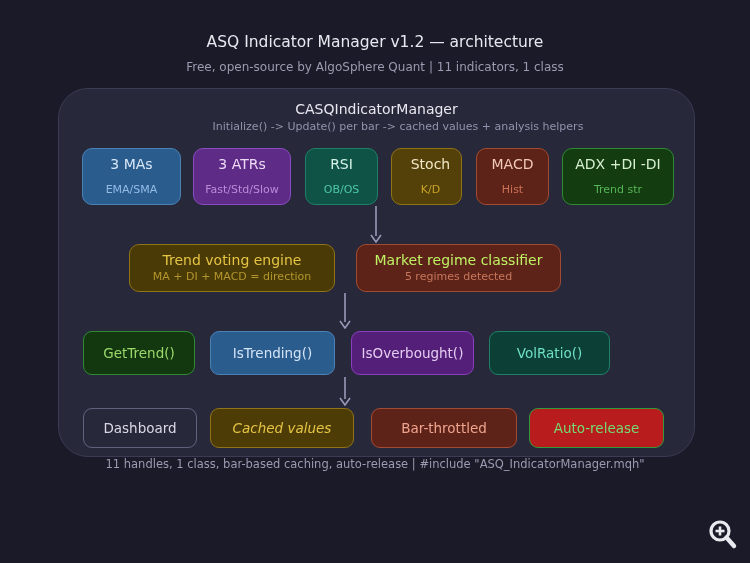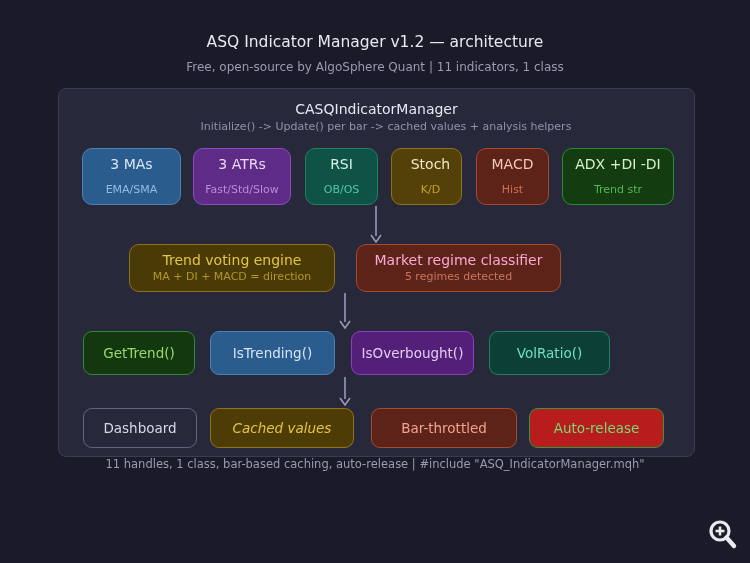--- a/index.html
+++ b/index.html
@@ -20,28 +20,28 @@
     position: absolute; top: 60px; left: 0; width: 100%;
     text-align: center; color: #9b9bb1; font-size: 12px;
   }
   .footer-note {
     position: absolute; top: 457px; left: 0; width: 100%;
     text-align: center; color: #9b9bb1; font-size: 11.5px;
   }
 
   .panel {
     position: absolute; left: 58px; top: 88px; width: 637px; height: 369px;
-    background: #27283a; border: 1px solid #3b3b54; border-radius: 8px;
+    background: #27283a; border: 1px solid #3b3b54; border-radius: 30px;
   }
   .panel-title {
     position: absolute; top: 12px; left: 0; width: 100%;
     text-align: center; color: #e8e8f0; font-size: 14px;
   }
   .panel-subtitle {
-    position: absolute; top: 31px; left: 0; width: 100%;
+    position: absolute; top: 31px; left: 12px; width: 100%;
     text-align: center; color: #9292ac; font-size: 11px; padding-left: 19px;
   }
 
   .node {
     position: absolute;
     border-radius: 10px;
     display: flex; flex-direction: column;
     align-items: center; justify-content: center;
     text-align: center; line-height: 1.25;
   }
@@ -87,21 +87,21 @@
   .c-olive  { background:#534109; border:1px solid #8f7316;padding-left:8px; }
   .c-olive .t { color:#f2e7c6; } .c-olive .s { color:#c9a227; }
   .c-red    { background:#5e2318; border:1px solid #a34a32; }
   .c-red .t { color:#f2c9bb; } .c-red .s { color:#cb7157; }
   .c-green  { background:#133c10; border:1px solid #2f8a33; }
   .c-green .t { color:#d8f0d2; } .c-green .s { color:#56b556; }
 
   .c-vote   { background:#4a3a06; border:1px solid #8f7316; }
   .c-vote .t { color:#e5c544; } .c-vote .s { color:#b2962e; }
   .c-regime { background:#5e2318; border:1px solid #a34a32; }
-  .c-regime .t { color:#f9a8d4; } .c-regime .s { color:#c7765c; }
+  .c-regime .t { color:#bef264; } .c-regime .s { color:#c7765c; }
 
   .c-fn-green  { background:#13380f; border:1px solid #2f8a33; color:#9bd96b;text-align:right; }
   .c-fn-blue   { background:#2b5c8e; border:1px solid #4a82b6; color:#d3e4f7; }
   .c-fn-purple { background:#531f78; border:1px solid #8a3fc0; color:#e3cbf2; }
   .c-fn-teal   { background:#0c4036; border:1px solid #1f8068; color:#6fe0c4; }
 
   .c-ghost { background:transparent; border:1px solid #62627f; color:#d9d9e6; }
   .c-cache { background:#4d3c06; border:1px solid #8f7316; color:#e5c544; }
   .c-throt { background:#5e2318; border:1px solid #a34a32; color:#f0a48e; }
   .c-rel   { background:#b91c1c; border:1px solid #33993b; color:#74dc74; }

